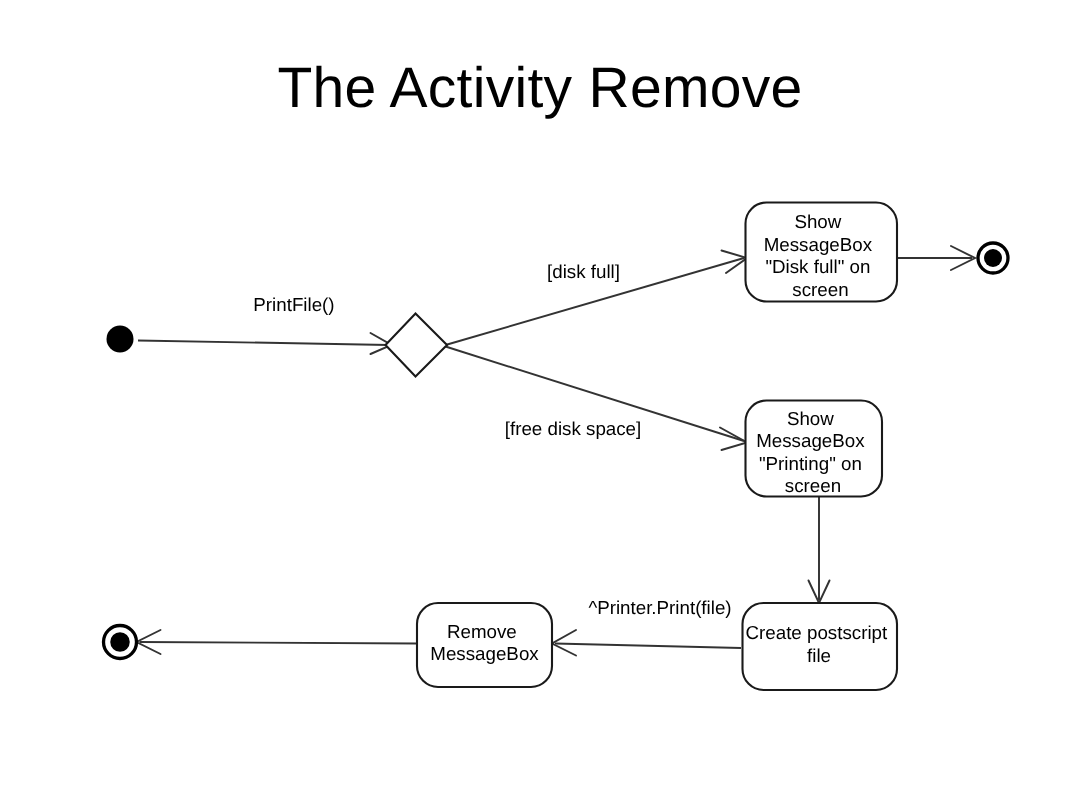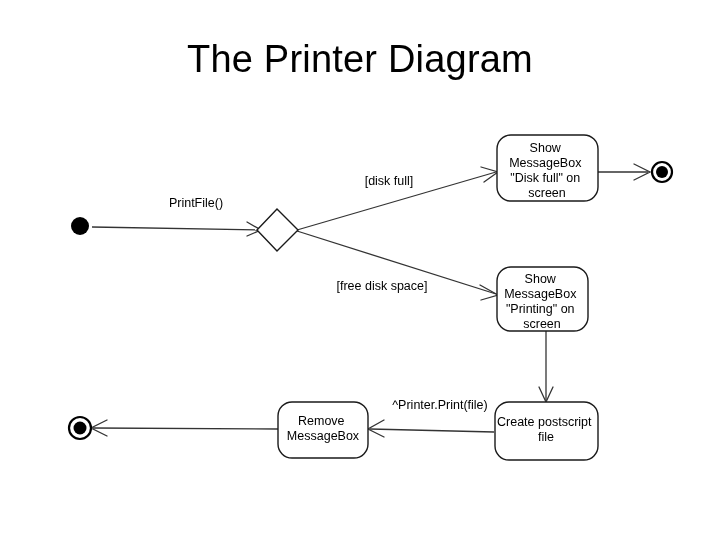--- a/index.html
+++ b/index.html
@@ -67,21 +67,21 @@
   }
   .solid-dot {
     fill: #000000;
   }
 </style>
 </head>
 <body>
 
 <div id="slide">
 
-  <div id="slide-title">The Printer Diagram</div>
+  <div id="slide-title">The Activity Remove</div>
 
   <svg id="diagram-svg" viewBox="0 0 720 540" xmlns="http://www.w3.org/2000/svg">
 
     <g>
       <line class="edge-line" x1="92" y1="227" x2="259" y2="230"></line>
       <path class="arrow-head" d="M 247 222 L 261 230 L 247 236"></path>
     </g>
 
     <g>
       <line class="edge-line" x1="297" y1="230" x2="496" y2="172"></line>

